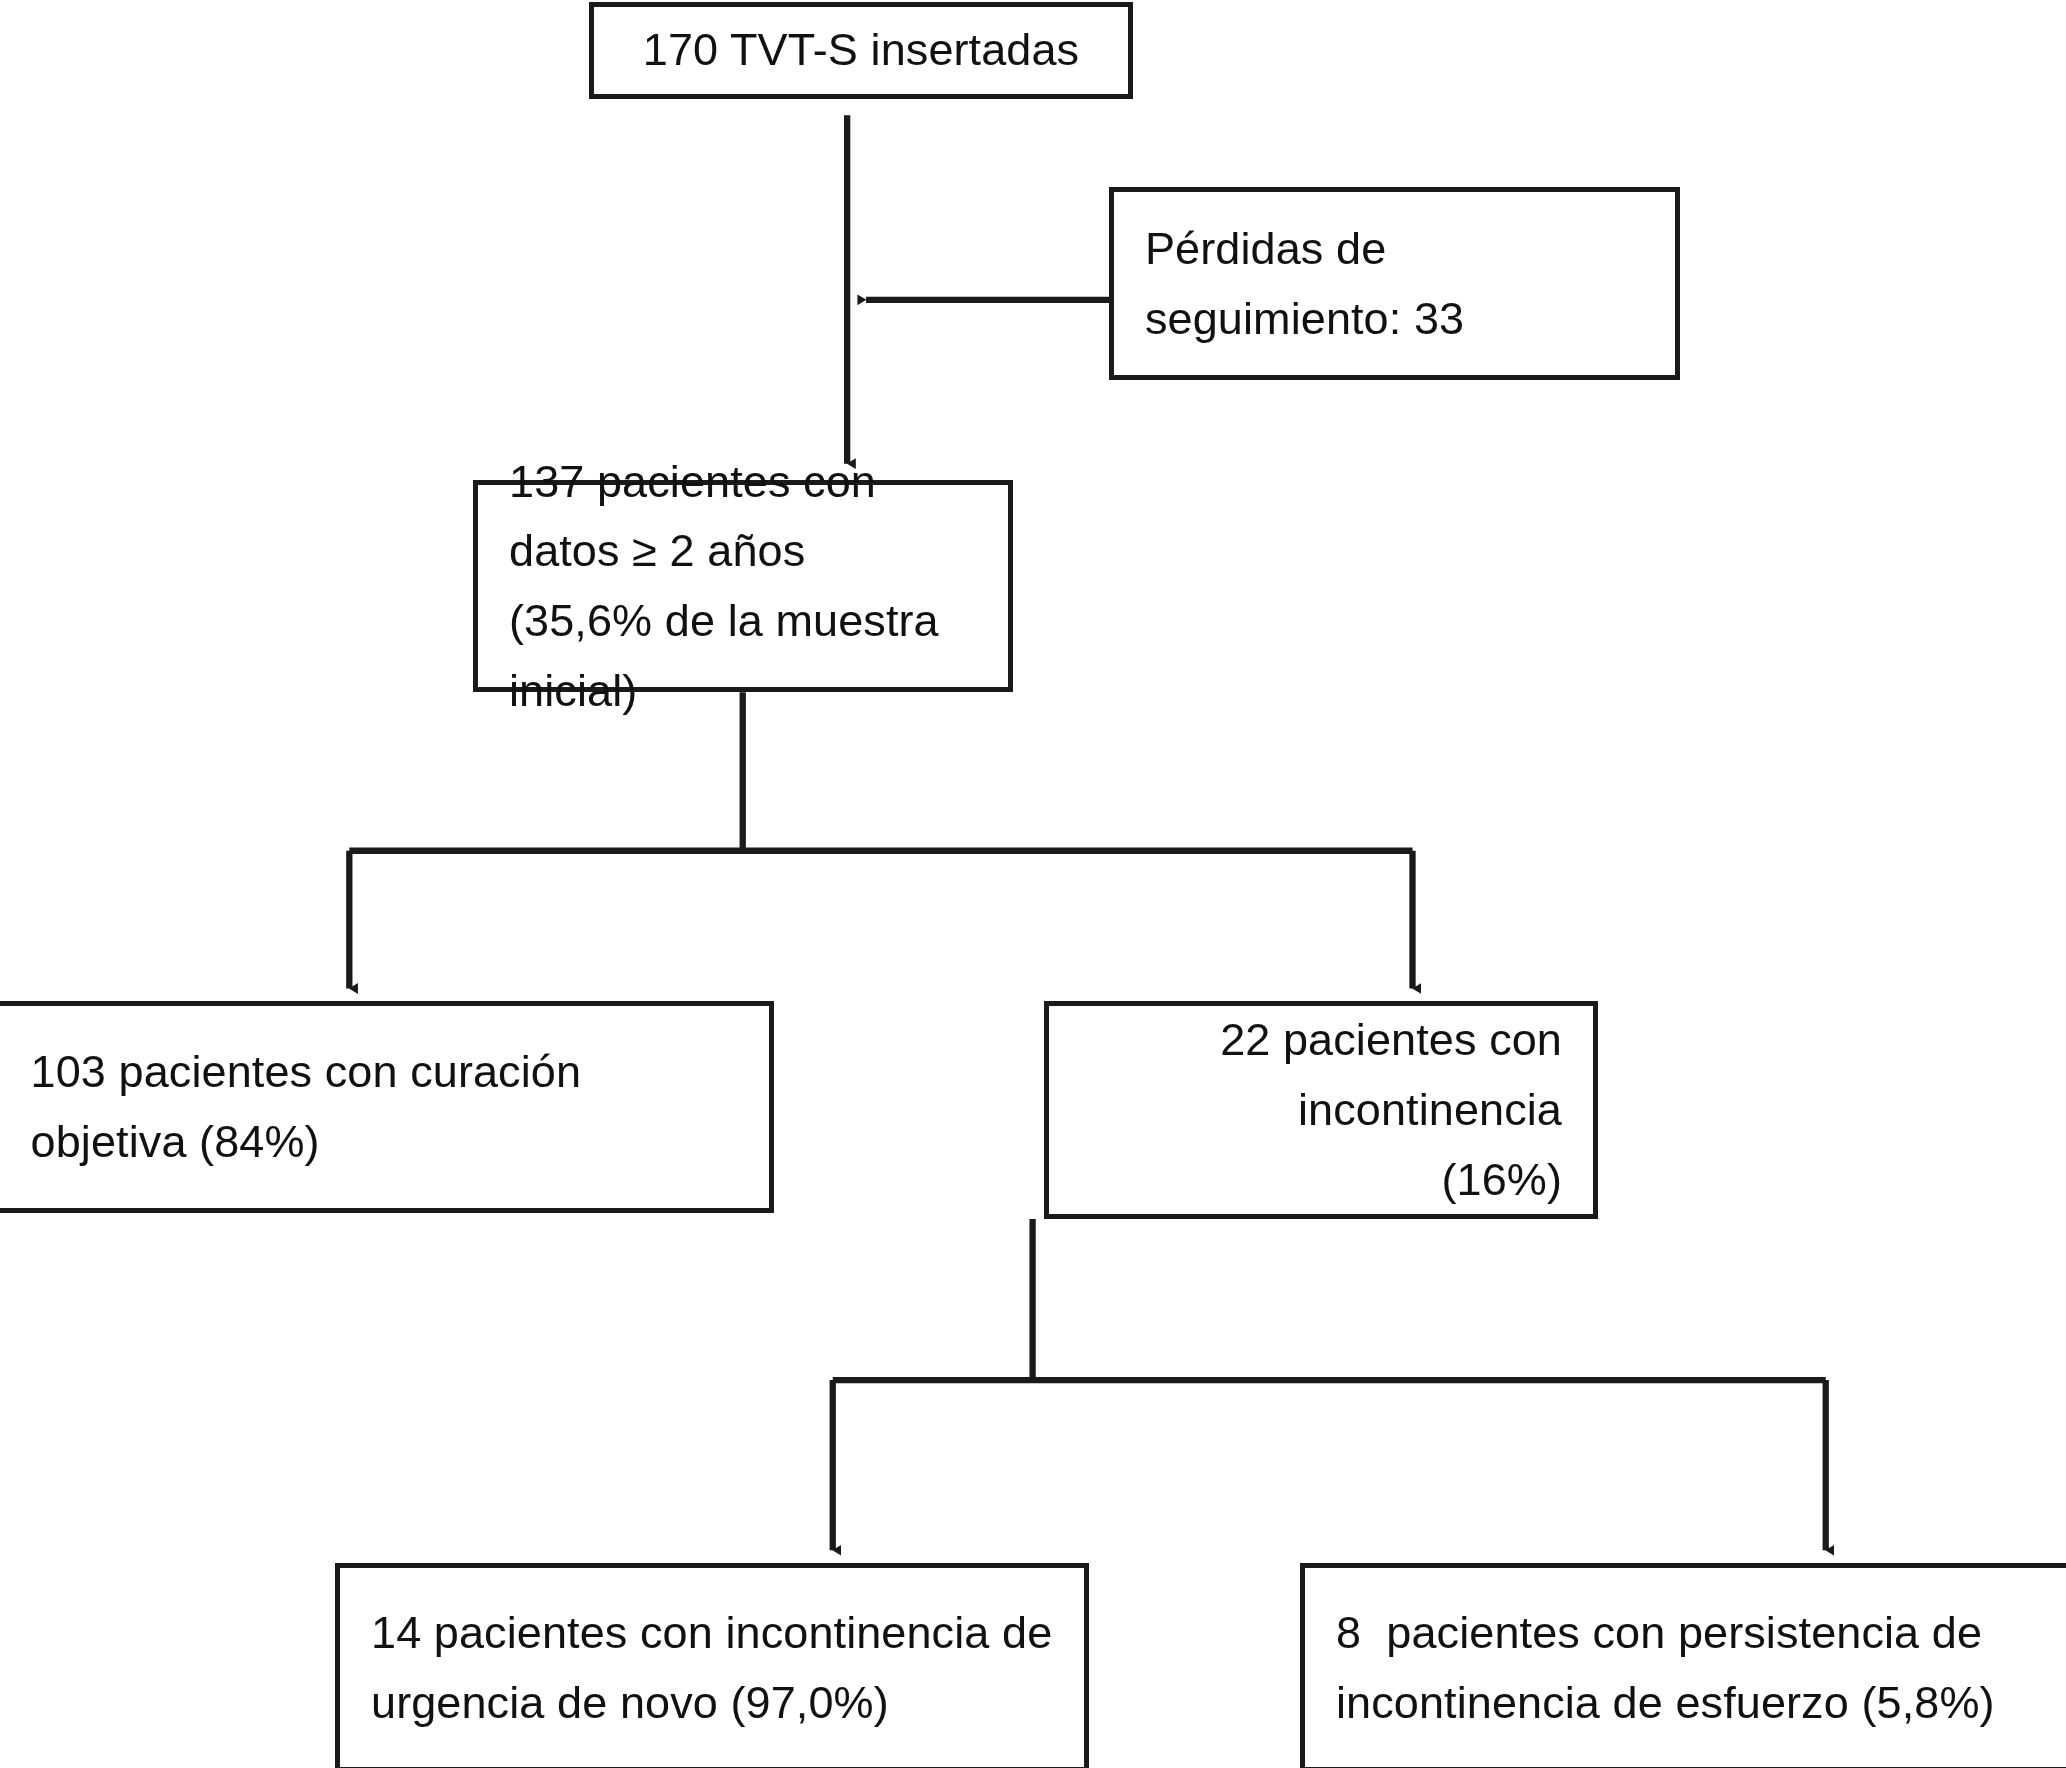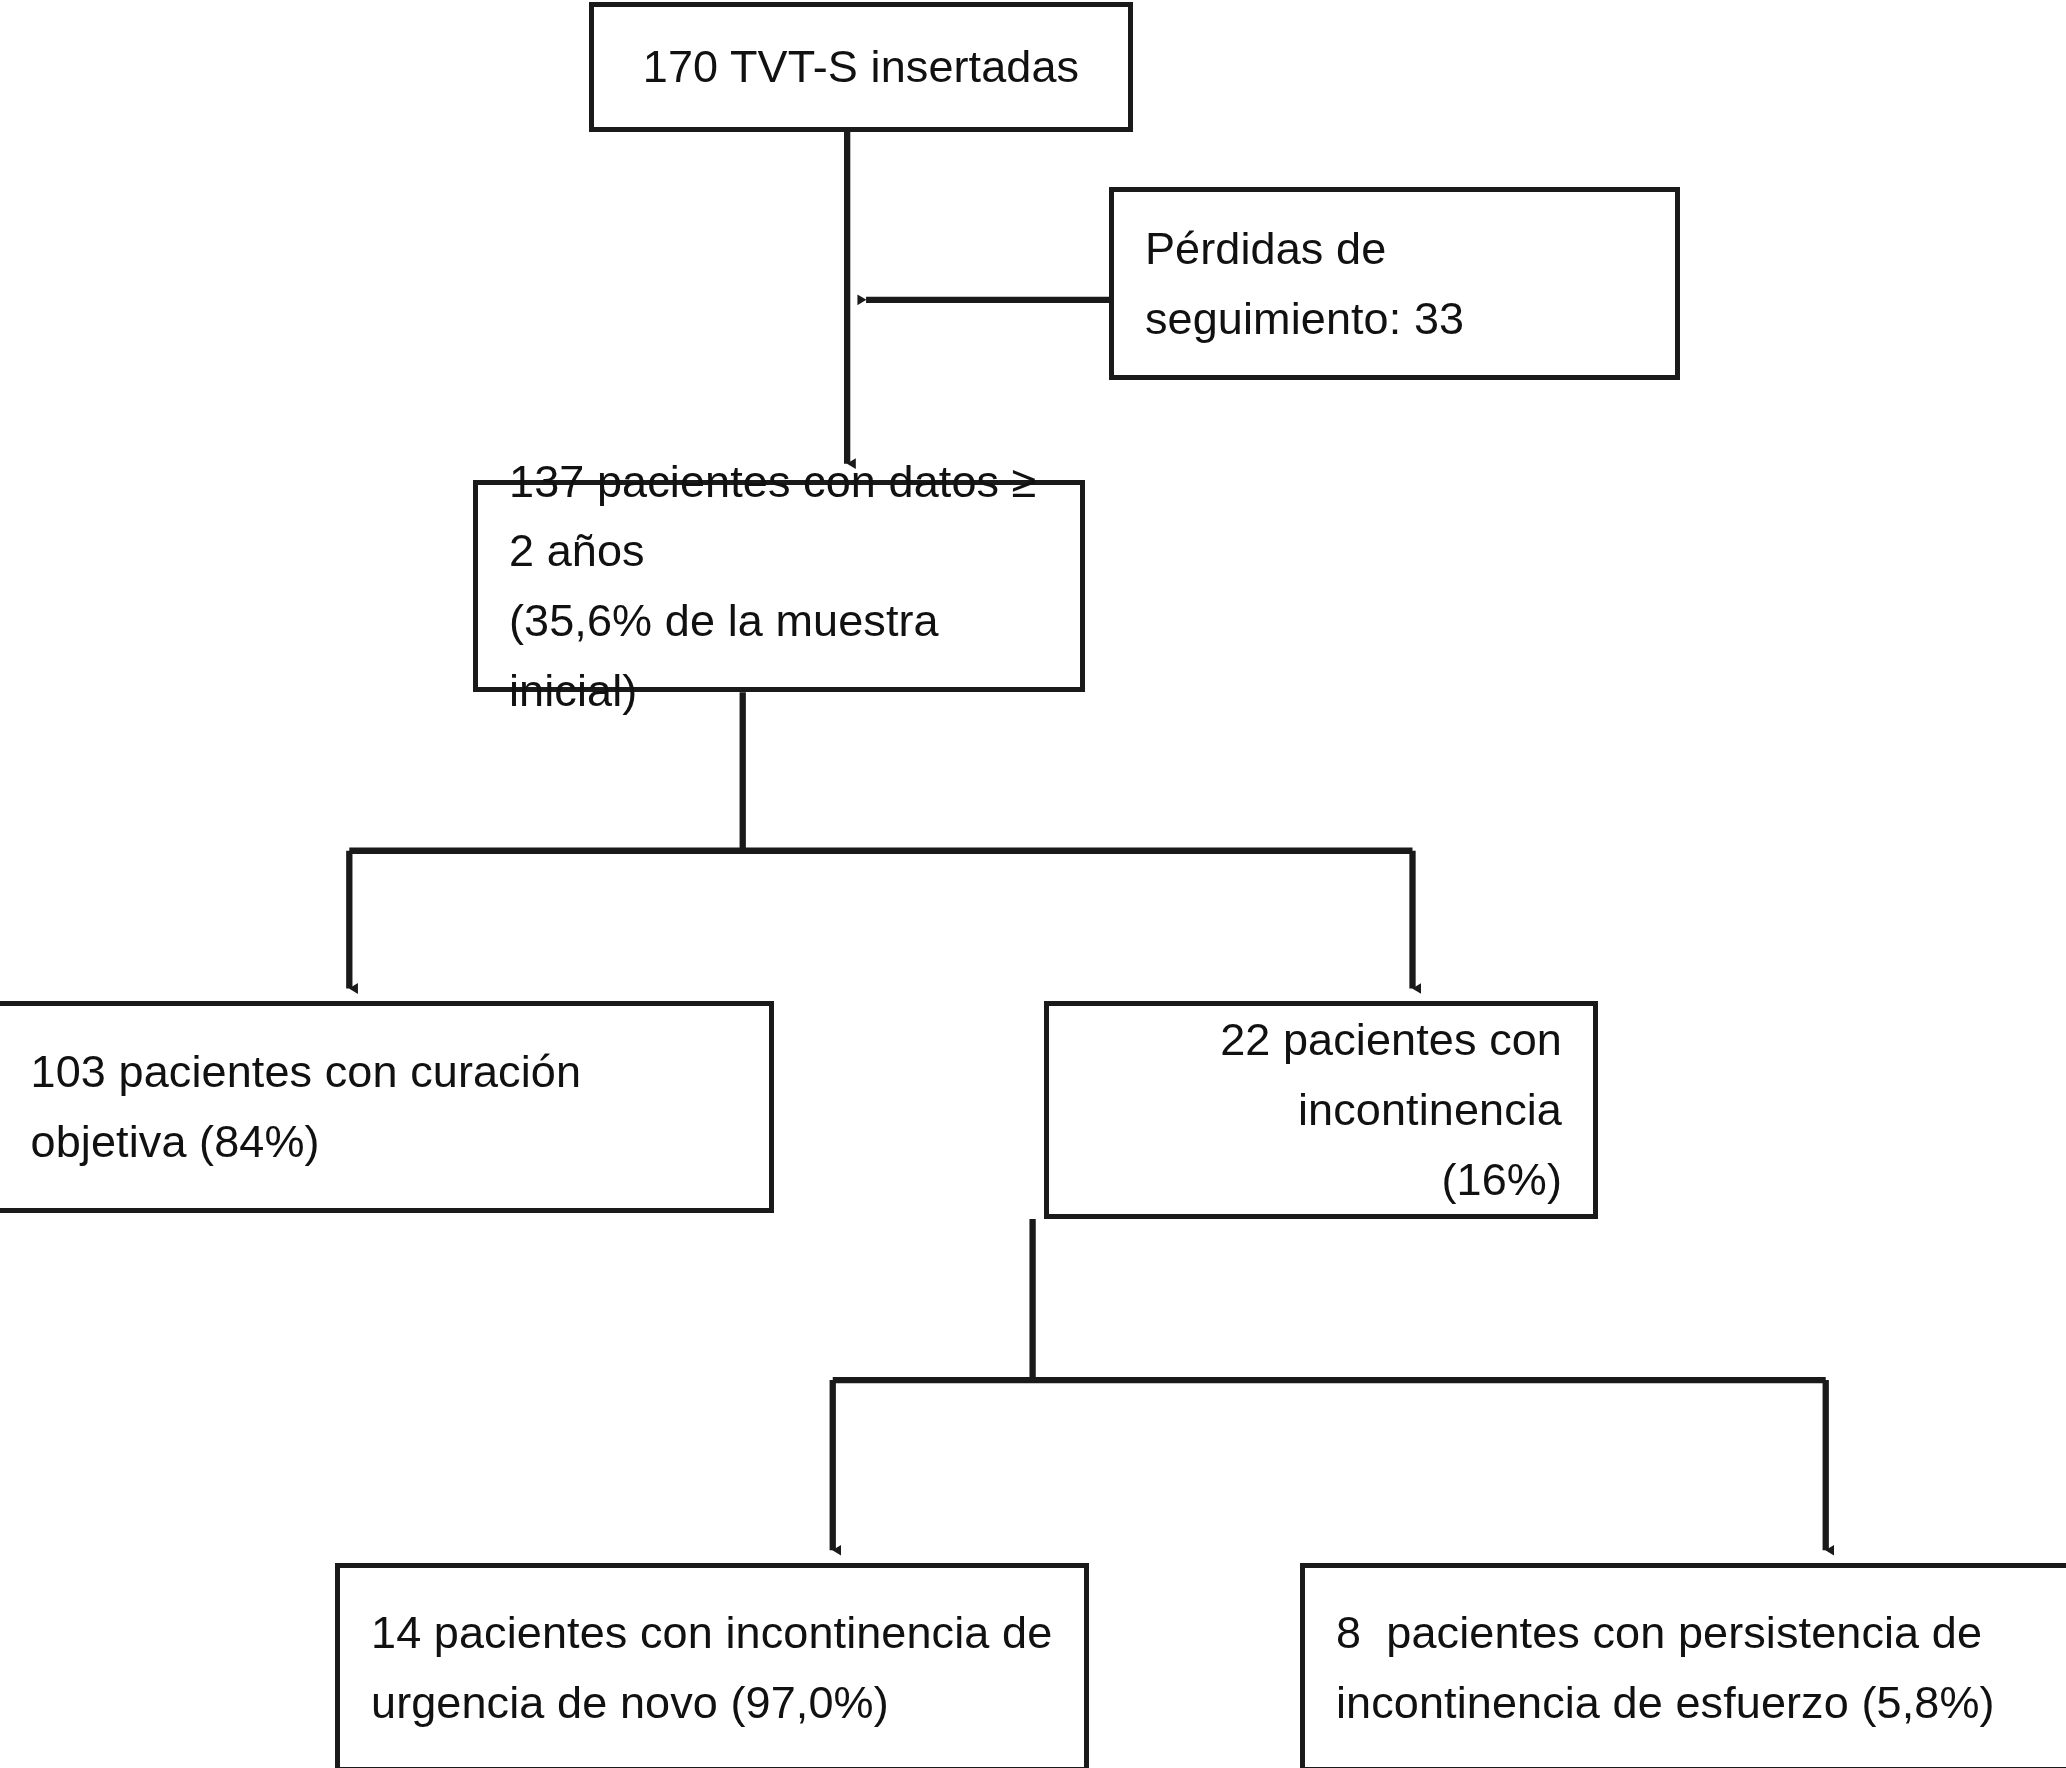--- a/index.html
+++ b/index.html
@@ -39,24 +39,24 @@
     font-size: 45px;
     line-height: 1.55;
     color: #111111;
     letter-spacing: 0.1px;
     white-space: pre-wrap;
   }
   .node.centered .node-text {
     text-align: center;
   }
   
-  #node-root      { left: 589px;  top: 1.8px;    width: 544px;  height: 130px; }
+  #node-root      { left: 589px;  top: 1.8px;    width: 544px;  height: 97px; }
   #node-root .node-text { text-align: center; }
   #node-losses    { left: 1109px; top: 187px;  width: 571px;  height: 193px; }
-  #node-followup  { left: 473px;  top: 480px;  width: 612px;  height: 212px; }
+  #node-followup  { left: 473px;  top: 480px;  width: 540px;  height: 212px; }
   #node-cured     { left: -5.4px;   top: 1001px; width: 779px;  height: 212px; }
   #node-incont    { left: 1044px; top: 1001px; width: 554px;  height: 218px; text-align: right; }
   #node-urgency   { left: 335px;  top: 1563px; width: 754px;  height: 209px; }
   #node-stress    { left: 1300px; top: 1563px; width: 772px;  height: 209px; }
 </style>
 </head>
 <body>
 
 <div id="canvas">
 

